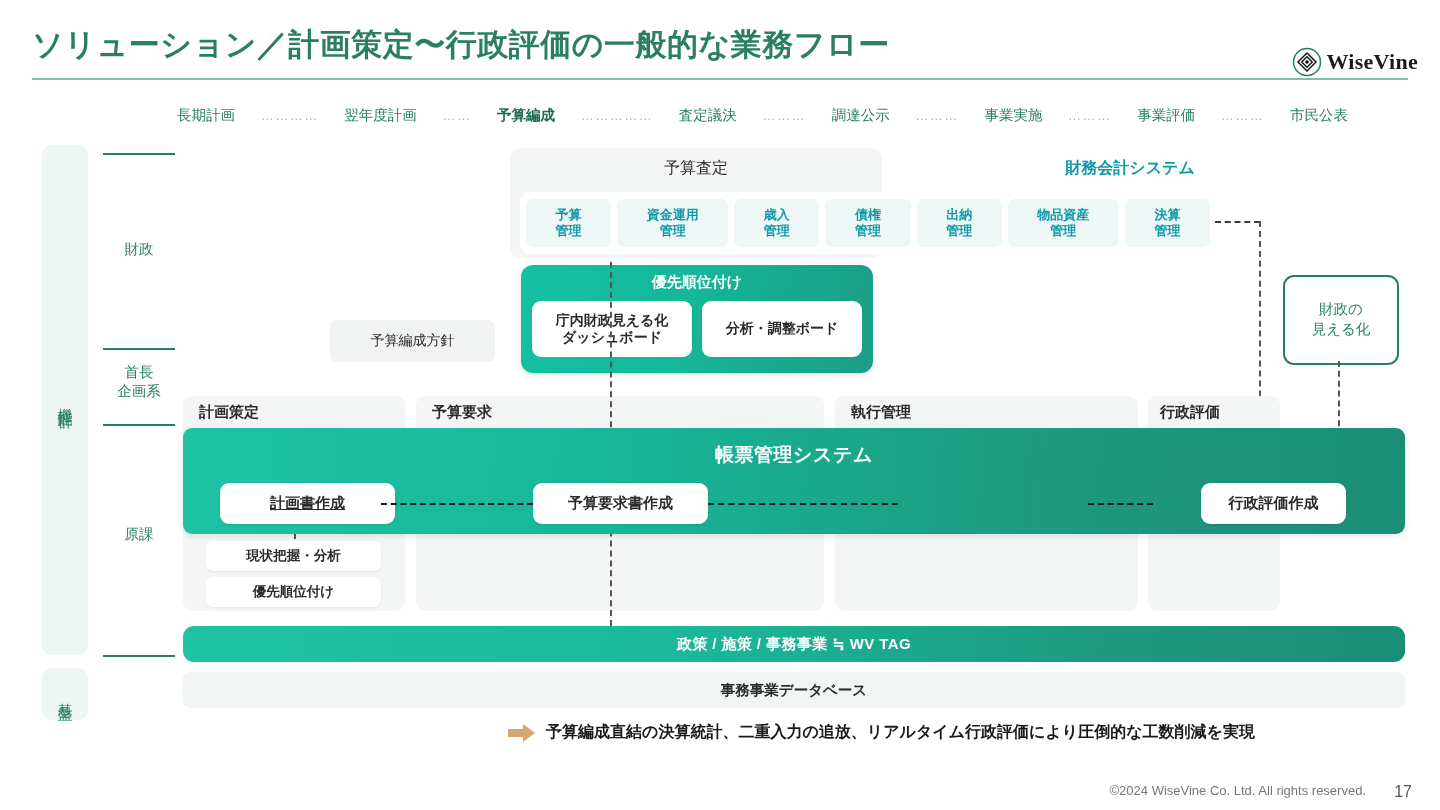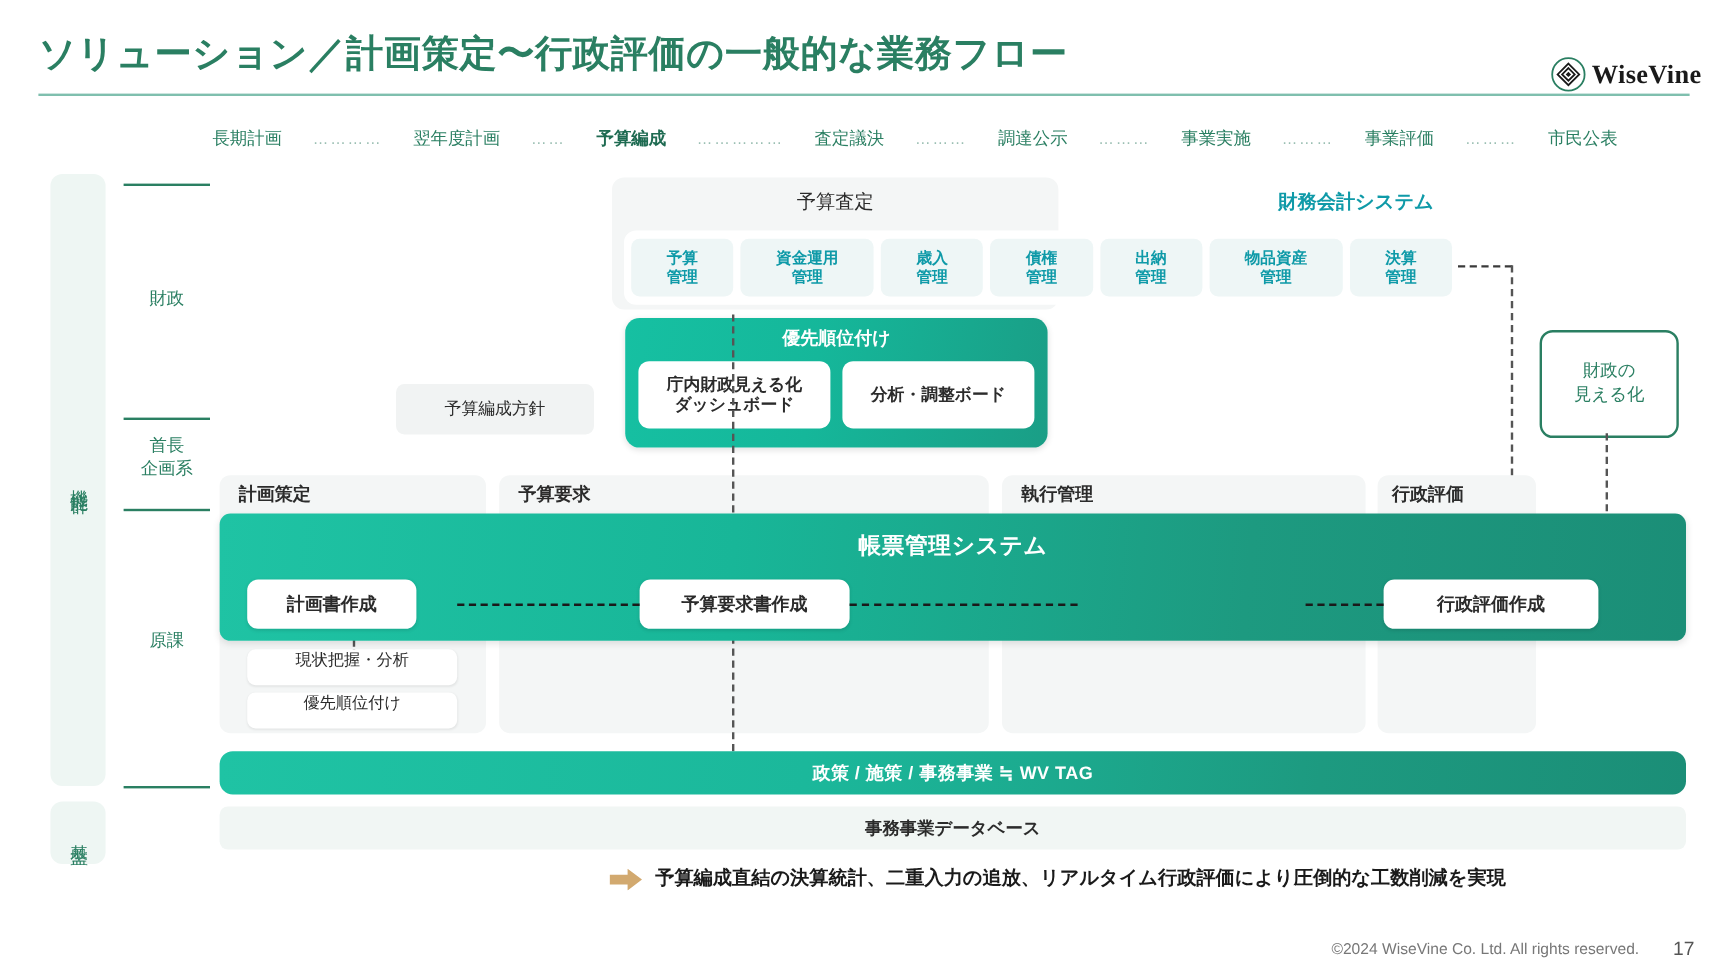--- a/index.html
+++ b/index.html
@@ -153,22 +153,22 @@
   .pill{
     position:absolute;background:#fff;border-radius:9px;height:41px;
     display:flex;align-items:center;justify-content:center;
     font-size:15px;font-weight:700;color:#2b2b2b;white-space:nowrap;
     box-shadow:0 1px 3px rgba(0,0,0,.10);
   }
 
   
   .subbox{
     position:absolute;background:#fff;border-radius:7px;
-    display:flex;justify-content:center;
-    font-size:13.5px;font-weight:400;color:#2b2b2b;
+    display:flex;align-items:center;justify-content:center;
+    font-size:13.5px;font-weight:700;color:#2b2b2b;
     box-shadow:0 1px 2px rgba(0,0,0,.07);
   }
 
   
   .tagband{
     position:absolute;left:183px;top:626px;width:1222px;height:36px;
     border-radius:11px;
     background:linear-gradient(95deg,#1fc3a4 0%,#1bb89b 40%,#1d9a80 75%,#1b8e77 100%);
     display:flex;align-items:center;justify-content:center;
     font-size:15px;font-weight:700;color:#fff;letter-spacing:.4px;
@@ -331,27 +331,27 @@
   <div class="col-head" style="left:432px;top:403px;">予算要求</div>
   <div class="col-head" style="left:851px;top:403px;">執行管理</div>
   <div class="col-head" style="left:1160px;top:403px;">行政評価</div>
 
   <div class="dash-v" style="left:610px;top:262px;height:374px;"></div>
   <div class="dash-v" style="left:294px;top:517px;height:30px;"></div>
 
   <div class="band">
     <div class="band-title">帳票管理システム</div>
   </div>
-  <div class="pill" style="left:206px;top:483px;width:141px;">
+  <div class="pill" style="left:220px;top:483px;width:175px;text-decoration:underline;">
     <span>計画書作成</span>
     </div>
   <div class="pill" style="left:533px;top:483px;width:175px;">
     <span>予算要求書作成</span>
     </div>
-  <div class="pill" style="left:1153px;top:483px;width:179px;">
+  <div class="pill" style="left:1201px;top:483px;width:145px;">
     <span>行政評価作成</span>
     </div>
 
   <div class="conn" style="left:381px;top:503px;width:152px;border-top-color:#1a1a1a;"></div>
   <div class="conn" style="left:708px;top:503px;width:190px;border-top-color:#1a1a1a;"></div>
   <div class="conn" style="left:1088px;top:503px;width:65px;border-top-color:#1a1a1a;"></div>
 
   <div class="subbox" style="left:206px;top:541px;width:175px;height:30px;">
     <span>現状把握・分析</span>
     </div>

